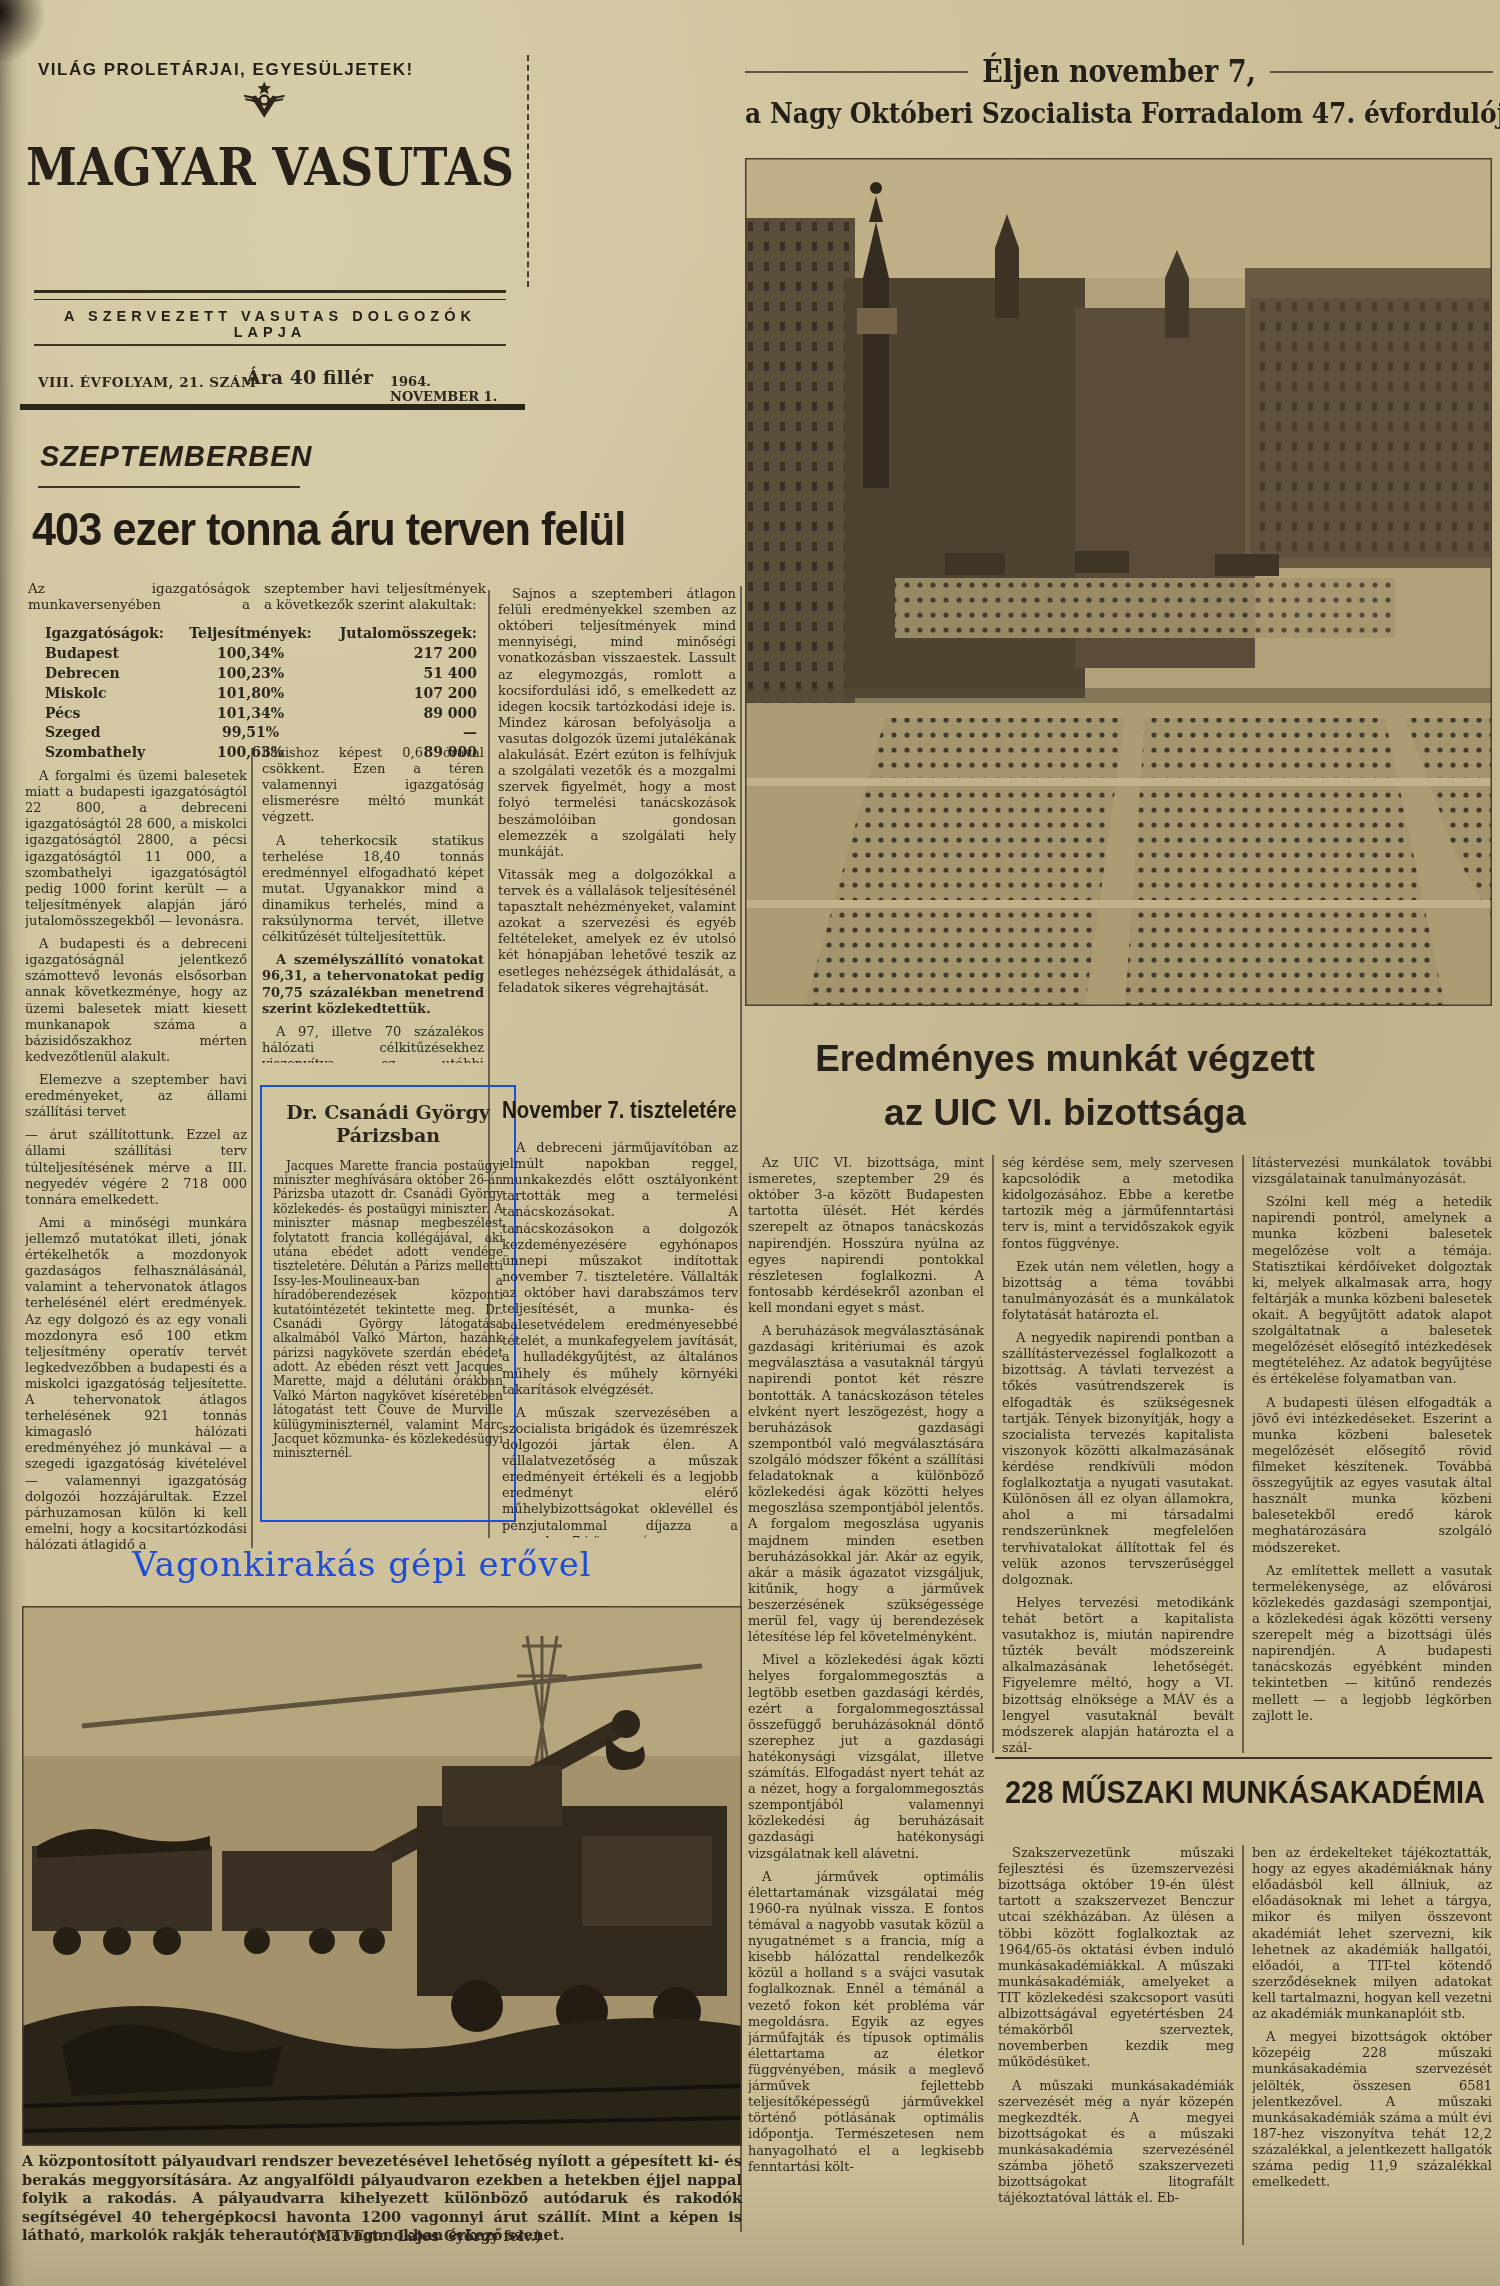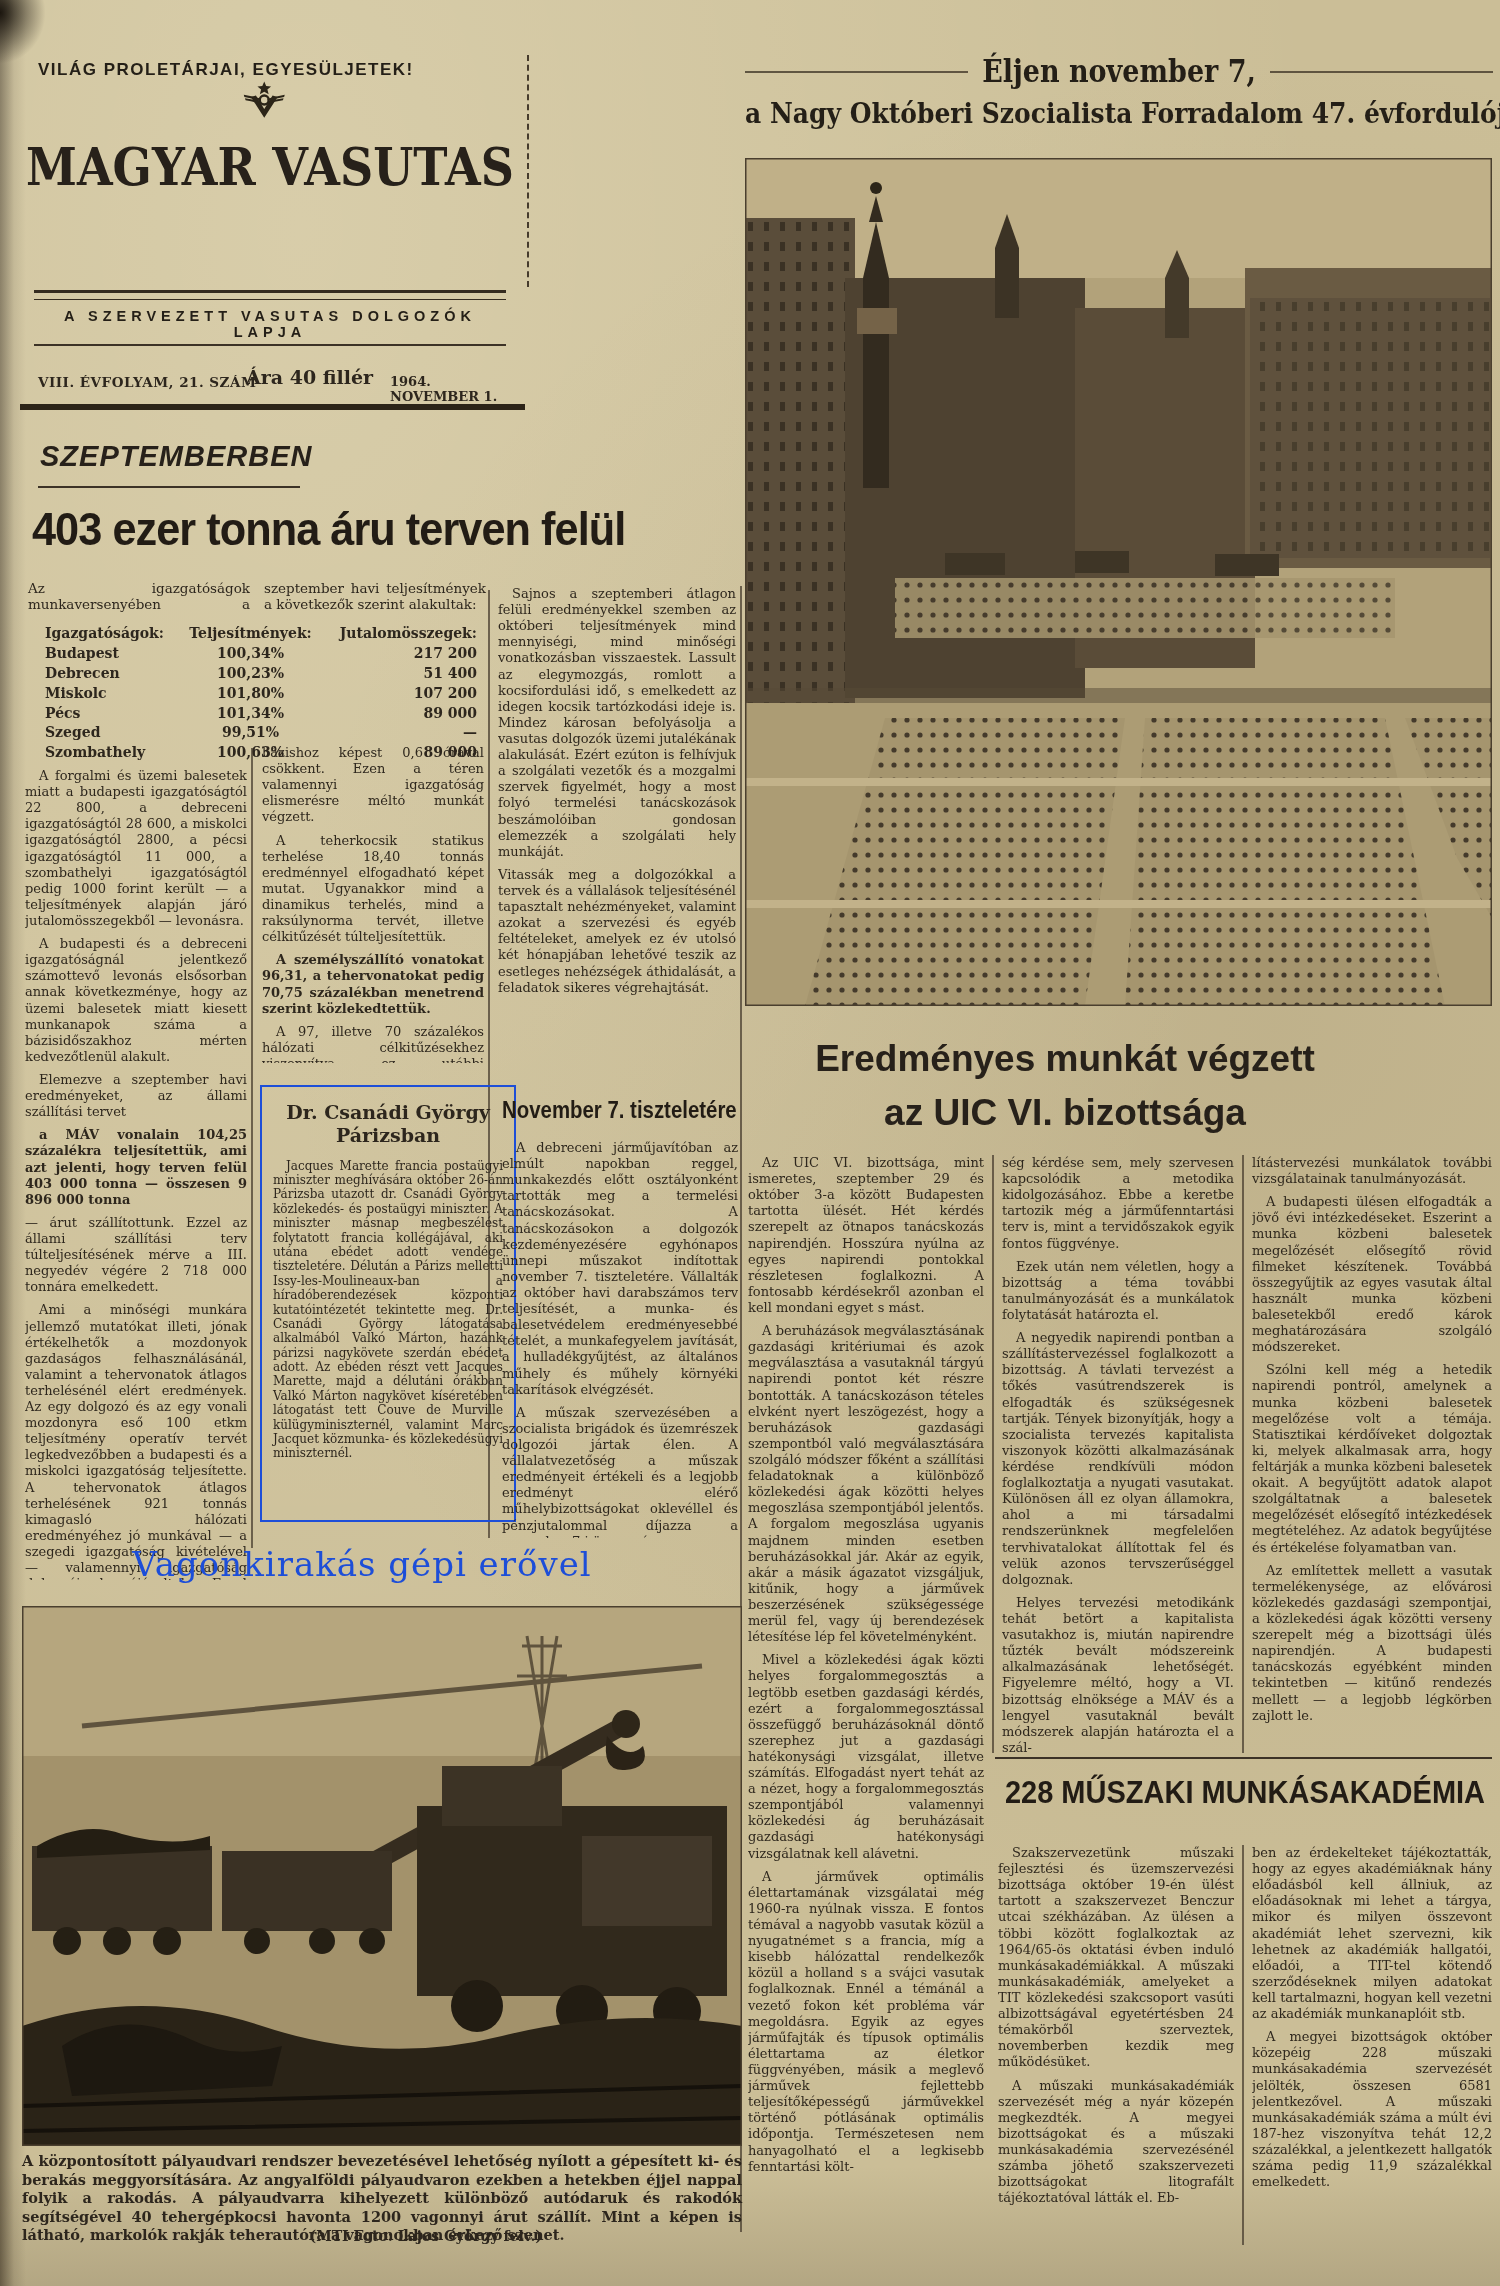--- a/index.html
+++ b/index.html
@@ -209,21 +209,20 @@
     <td class="c2">100,63%</td>
     <td class="c3">89 000</td>
   </tr>
 </tbody>
   </table>
 
 <div class="col" style="left:25px;top:768px;width:222px;height:812px;">
   <p>A forgalmi és üzemi balesetek miatt a budapesti igazgatóságtól 22 800, a debreceni igazgatóságtól 28 600, a miskolci igazgatóságtól 2800, a pécsi igazgatóságtól 11 000, a szombathelyi igazgatóságtól pedig 1000 forint került — a teljesítmények alapján járó jutalomösszegekből — levonásra.</p>
   <p>A budapesti és a debreceni igazgatóságnál jelentkező számottevő levonás elsősorban annak következménye, hogy az üzemi balesetek miatt kiesett munkanapok száma a bázisidőszakhoz mérten kedvezőtlenül alakult.</p>
   <p>Elemezve a szeptember havi eredményeket, az állami szállítási tervet</p>
-  <p class="lead">a MÁV vonalain 104,25 százalékra teljesítettük, ami azt jelenti, hogy terven felül 403 000 tonna — összesen 9 896 000 tonna</p>
   <p class="cont">— árut szállítottunk. Ezzel az állami szállítási terv túlteljesítésének mérve a III. negyedév végére 2 718 000 tonnára emelkedett.</p>
   <p>Ami a minőségi munkára jellemző mutatókat illeti, jónak értékelhetők a mozdonyok gazdaságos felhasználásánál, valamint a tehervonatok átlagos terhelésénél elért eredmények. Az egy dolgozó és az egy vonali mozdonyra eső 100 etkm teljesítmény operatív tervét legkedvezőbben a budapesti és a miskolci igazgatóság teljesítette. A tehervonatok átlagos terhelésének 921 tonnás kimagasló hálózati eredményéhez jó munkával — a szegedi igazgatóság kivételével — valamennyi igazgatóság dolgozói hozzájárultak. Ezzel párhuzamosan külön ki kell emelni, hogy a kocsitartózkodási hálózati átlagidő a</p>
 </div>
 <div class="divider" style="left:251px;top:748px;height:800px;"></div>
 
 <div class="col" style="left:262px;top:745px;width:222px;height:318px;">
   <p class="cont">bázishoz képest 0,6 órával csökkent. Ezen a téren valamennyi igazgatóság elismerésre méltó munkát végzett.</p>
   <p>A teherkocsik statikus terhelése 18,40 tonnás eredménnyel elfogadható képet mutat. Ugyanakkor mind a dinamikus terhelés, mind a raksúlynorma tervét, illetve célkitűzését túlteljesítettük.</p>
   <p class="lead">A személyszállító vonatokat 96,31, a tehervonatokat pedig 70,75 százalékban menetrend szerint közlekedtettük.</p>
   <p>A 97, illetve 70 százalékos hálózati célkitűzésekhez viszonyítva ez utóbbi eredmények is kielégítők.</p>
@@ -266,22 +265,22 @@
 <div class="col" style="left:1002px;top:1155px;width:232px;height:598px;">
   <p class="cont">ség kérdése sem, mely szervesen kapcsolódik a metodika kidolgozásához. Ebbe a keretbe tartozik még a járműfenntartási terv is, mint a tervidőszakok egyik fontos függvénye.</p>
   <p>Ezek után nem véletlen, hogy a bizottság a téma további tanulmányozását és a munkálatok folytatását határozta el.</p>
   <p>A negyedik napirendi pontban a szállítástervezéssel foglalkozott a bizottság. A távlati tervezést a tőkés vasútrendszerek is elfogadták és szükségesnek tartják. Tények bizonyítják, hogy a szocialista tervezés kapitalista viszonyok közötti alkalmazásának kérdése rendkívüli módon foglalkoztatja a nyugati vasutakat. Különösen áll ez olyan államokra, ahol a mi társadalmi rendszerünknek megfelelően tervhivatalokat állítottak fel és velük azonos tervszerűséggel dolgoznak.</p>
   <p>Helyes tervezési metodikánk tehát betört a kapitalista vasutakhoz is, miután napirendre tűzték bevált módszereink alkalmazásának lehetőségét. Figyelemre méltó, hogy a VI. bizottság elnöksége a MÁV és a lengyel vasutaknál bevált módszerek alapján határozta el a szál-</p>
 </div>
 <div class="divider" style="left:1242px;top:1155px;height:598px;"></div>
 
 <div class="col" style="left:1252px;top:1155px;width:240px;height:598px;">
   <p class="cont">lítástervezési munkálatok további vizsgálatainak tanulmányozását.</p>
+  <p>Szólni kell még a hetedik napirendi pontról, amelynek a munka közbeni balesetek megelőzése volt a témája. Statisztikai kérdőíveket dolgoztak ki, melyek alkalmasak arra, hogy feltárják a munka közbeni balesetek okait. A begyűjtött adatok alapot szolgáltatnak a balesetek megelőzését elősegítő intézkedések megtételéhez. Az adatok begyűjtése és értékelése folyamatban van.</p>
   <p>A budapesti ülésen elfogadták a jövő évi intézkedéseket. Eszerint a munka közbeni balesetek megelőzését elősegítő rövid filmeket készítenek. Továbbá összegyűjtik az egyes vasutak által használt munka közbeni balesetekből eredő károk meghatározására szolgáló módszereket.</p>
-  <p>Szólni kell még a hetedik napirendi pontról, amelynek a munka közbeni balesetek megelőzése volt a témája. Statisztikai kérdőíveket dolgoztak ki, melyek alkalmasak arra, hogy feltárják a munka közbeni balesetek okait. A begyűjtött adatok alapot szolgáltatnak a balesetek megelőzését elősegítő intézkedések megtételéhez. Az adatok begyűjtése és értékelése folyamatban van.</p>
   <p>Az említettek mellett a vasutak termelékenysége, az elővárosi közlekedés gazdasági szempontjai, a közlekedési ágak közötti verseny szerepelt még a bizottsági ülés napirendjén. A budapesti tanácskozás egyébként minden tekintetben — kitűnő rendezés mellett — a legjobb légkörben zajlott le.</p>
 </div>
 
 <div class="rule228"></div>
 <div class="head228">228 MŰSZAKI MUNKÁSAKADÉMIA</div>
 
 <div class="col" style="left:998px;top:1845px;width:236px;height:360px;">
   <p>Szakszervezetünk műszaki fejlesztési és üzemszervezési bizottsága október 19-én ülést tartott a szakszervezet Benczur utcai székházában. Az ülésen a többi között foglalkoztak az 1964/65-ös oktatási évben induló munkásakadémiákkal. A műszaki munkásakadémiák, amelyeket a TIT közlekedési szakcsoport vasúti albizottságával egyetértésben 24 témakörből szerveztek, novemberben kezdik meg működésüket.</p>
   <p>A műszaki munkásakadémiák szervezését még a nyár közepén megkezdték. A megyei bizottságokat és a műszaki munkásakadémia szervezésénél számba jöhető szakszervezeti bizottságokat litografált tájékoztatóval látták el. Eb-</p>
 </div>

